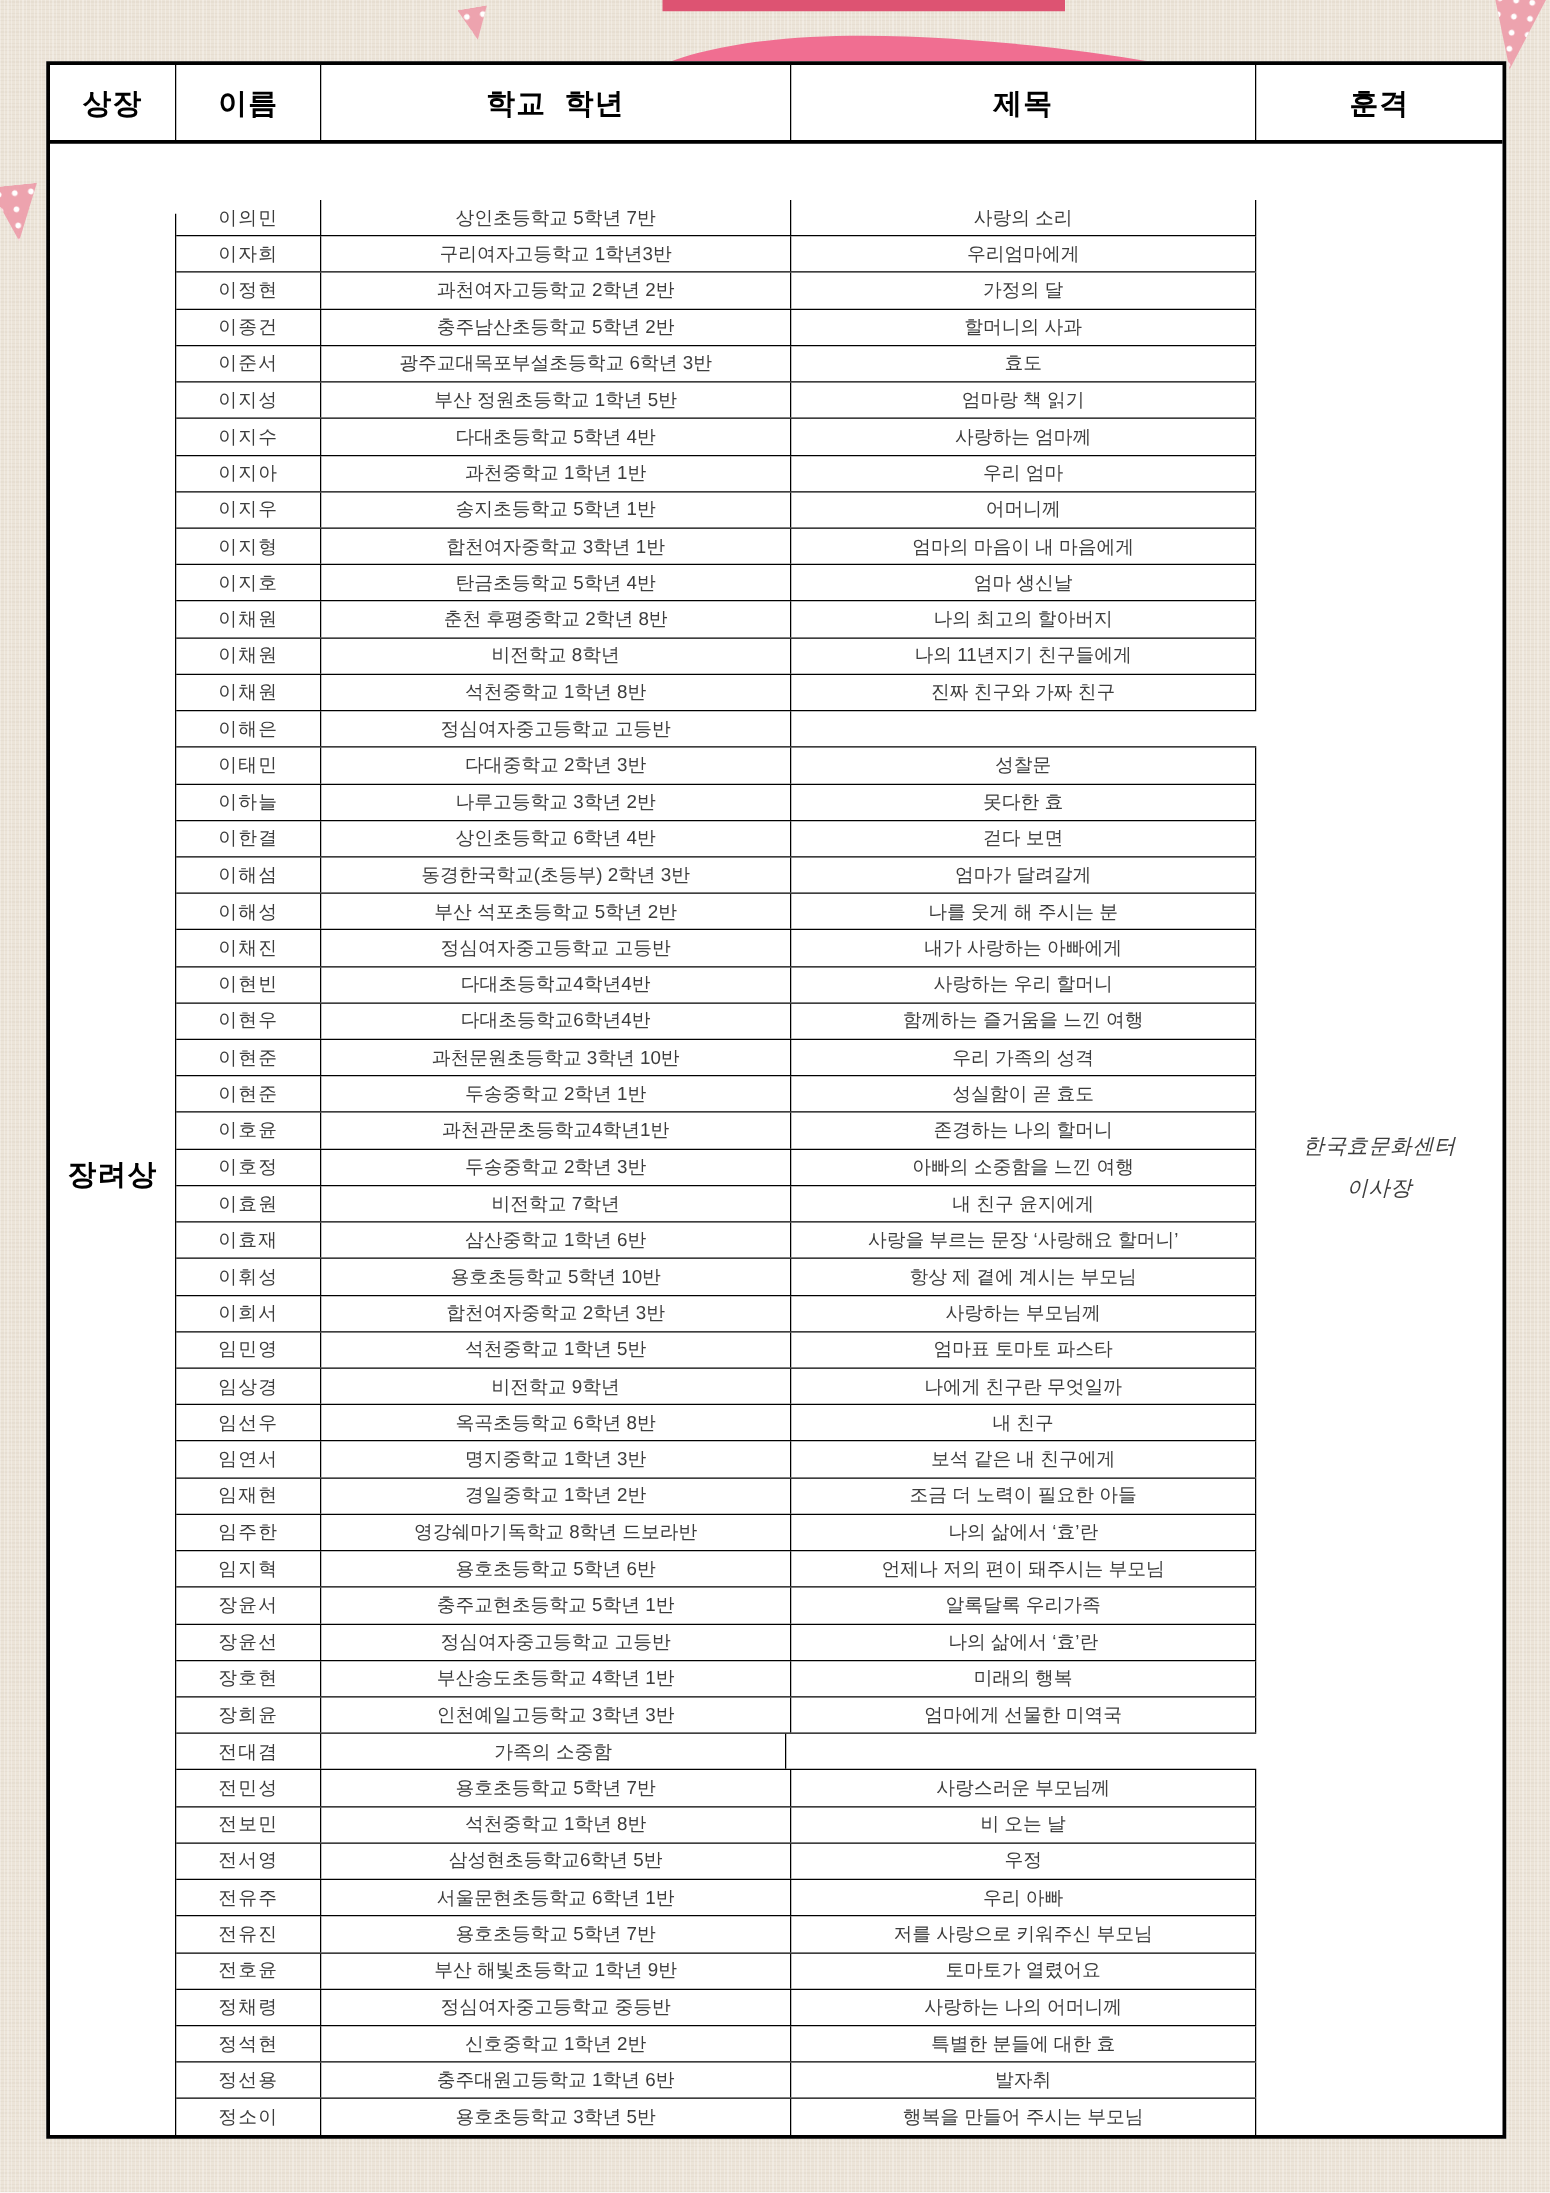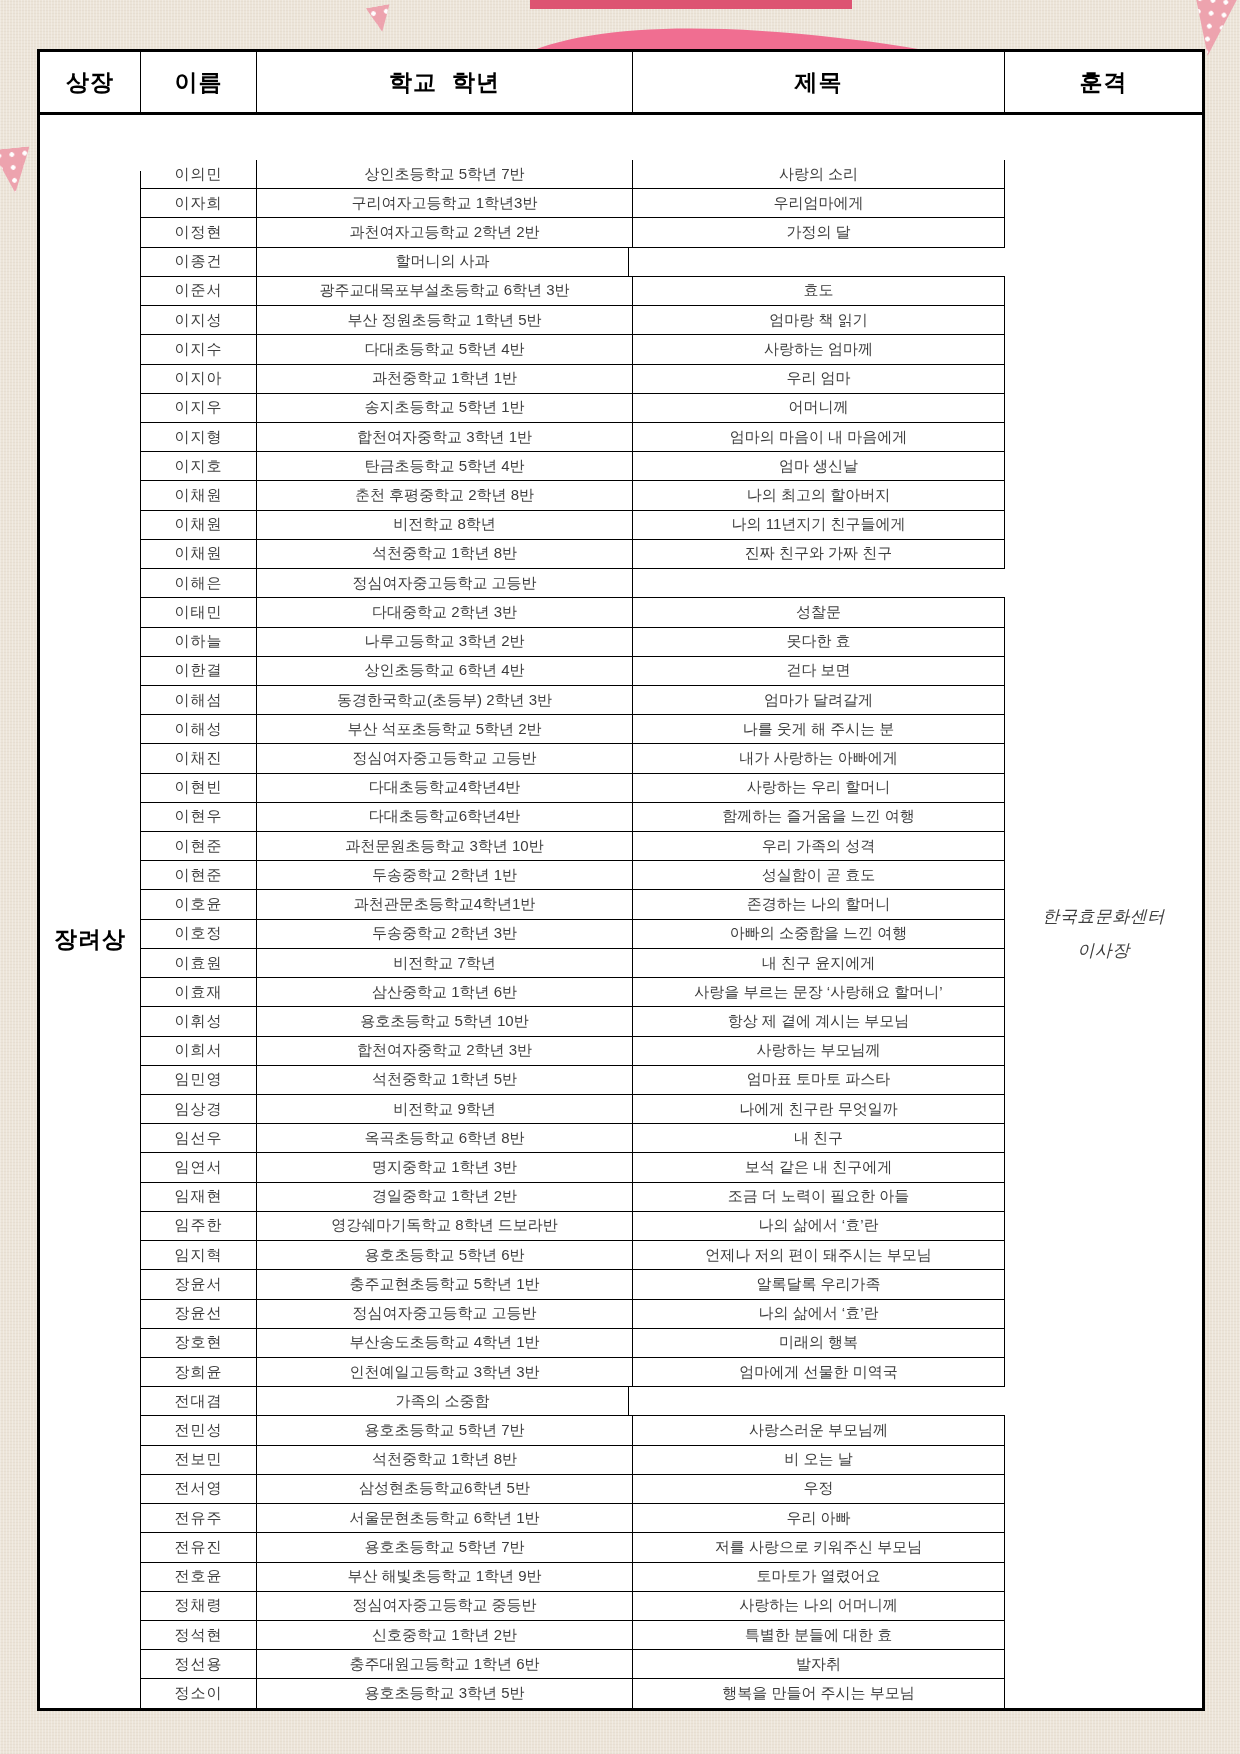--- a/index.html
+++ b/index.html
@@ -134,20 +134,21 @@
           <div class="cell c-school">구리여자고등학교 1학년3반</div>
           <div class="cell c-title">우리엄마에게</div>
         </div>
           <div class="data-row">
           <div class="cell c-name">이정현</div>
           <div class="cell c-school">과천여자고등학교 2학년 2반</div>
           <div class="cell c-title">가정의 달</div>
         </div>
           <div class="data-row">
           <div class="cell c-name">이종건</div>
+          <div class="cell c-school">충주남산초등학교 5학년 2반</div>
           <div class="cell c-title">할머니의 사과</div>
         </div>
           <div class="data-row">
           <div class="cell c-name">이준서</div>
           <div class="cell c-school">광주교대목포부설초등학교 6학년 3반</div>
           <div class="cell c-title">효도</div>
         </div>
           <div class="data-row">
           <div class="cell c-name">이지성</div>
           <div class="cell c-school">부산 정원초등학교 1학년 5반</div>

